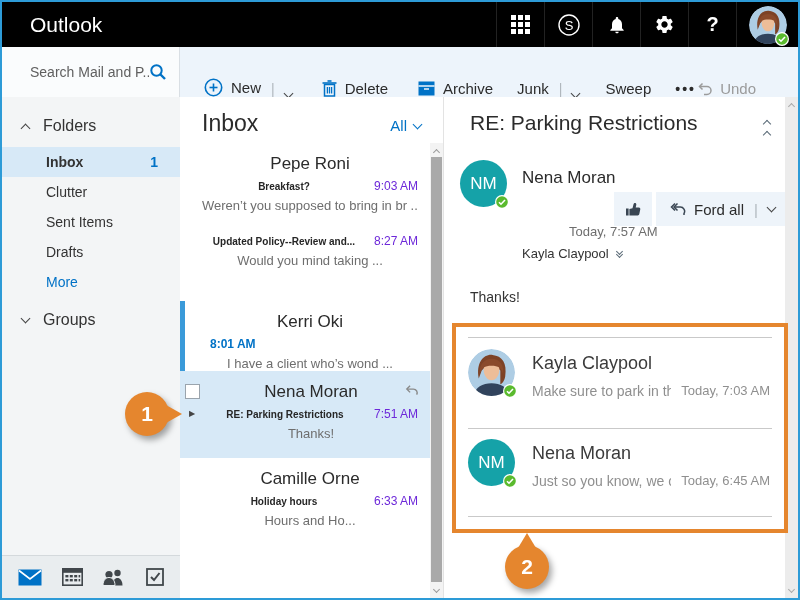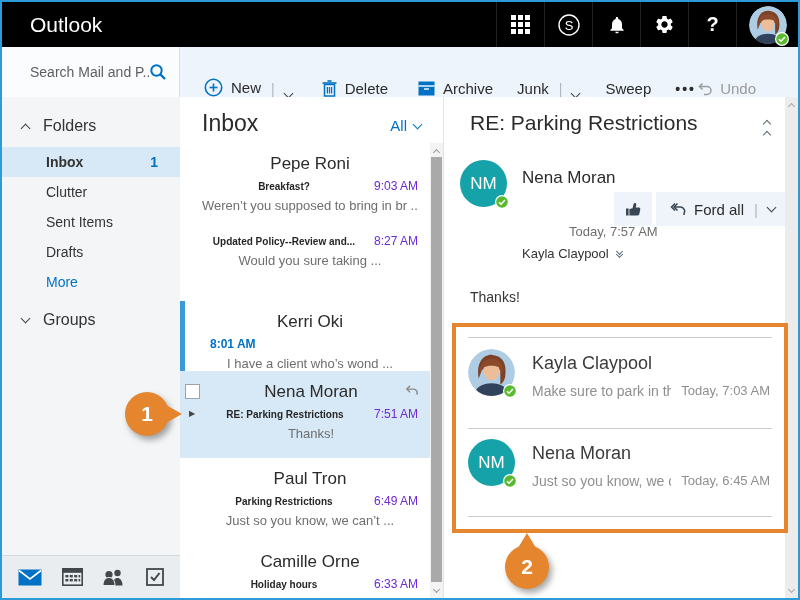--- a/index.html
+++ b/index.html
@@ -356,21 +356,21 @@
           <span class="m-time">9:03 AM</span>
         </div>
         <div class="m-preview">Weren’t you supposed to bring in br ...</div>
       </div>
 
       <div class="msg-row" style="height:78px">
         <div class="m-line2">
           <span class="m-subj">Updated Policy--Review and...</span>
           <span class="m-time">8:27 AM</span>
         </div>
-        <div class="m-preview">Would you sure taking ...</div>
+        <div class="m-preview">Would you mind taking ...</div>
       </div>
 
       <div class="msg-row unread" style="height:70px">
         <span class="unread-bar"></span>
         <div class="m-sender">Kerri Oki</div>
         <div class="m-line2">
           <span class="m-time">8:01 AM</span>
         </div>
         <div class="m-preview">I have a client who’s wond ...</div>
       </div>
@@ -385,28 +385,20 @@
         </span>
         <div class="m-sender">Nena Moran</div>
         <div class="m-line2">
           <span class="expander">▶</span>
           <span class="m-subj">RE: Parking Restrictions</span>
           <span class="m-time">7:51 AM</span>
         </div>
         <div class="m-preview">Thanks!</div>
       </div>
 
-      <div class="msg-row" style="height:83px">
-        <div class="m-sender">Paul Tron</div>
-        <div class="m-line2">
-          <span class="m-subj">Parking Restrictions</span>
-          <span class="m-time">6:49 AM</span>
-        </div>
-        <div class="m-preview">Just so you know, we can’t ...</div>
-      </div>
 
       <div class="msg-row" style="height:80px">
         <div class="m-sender">Camille Orne</div>
         <div class="m-line2">
           <span class="m-subj">Holiday hours</span>
           <span class="m-time">6:33 AM</span>
         </div>
         <div class="m-preview">Hours and Ho...</div>
       </div>
     </div>

